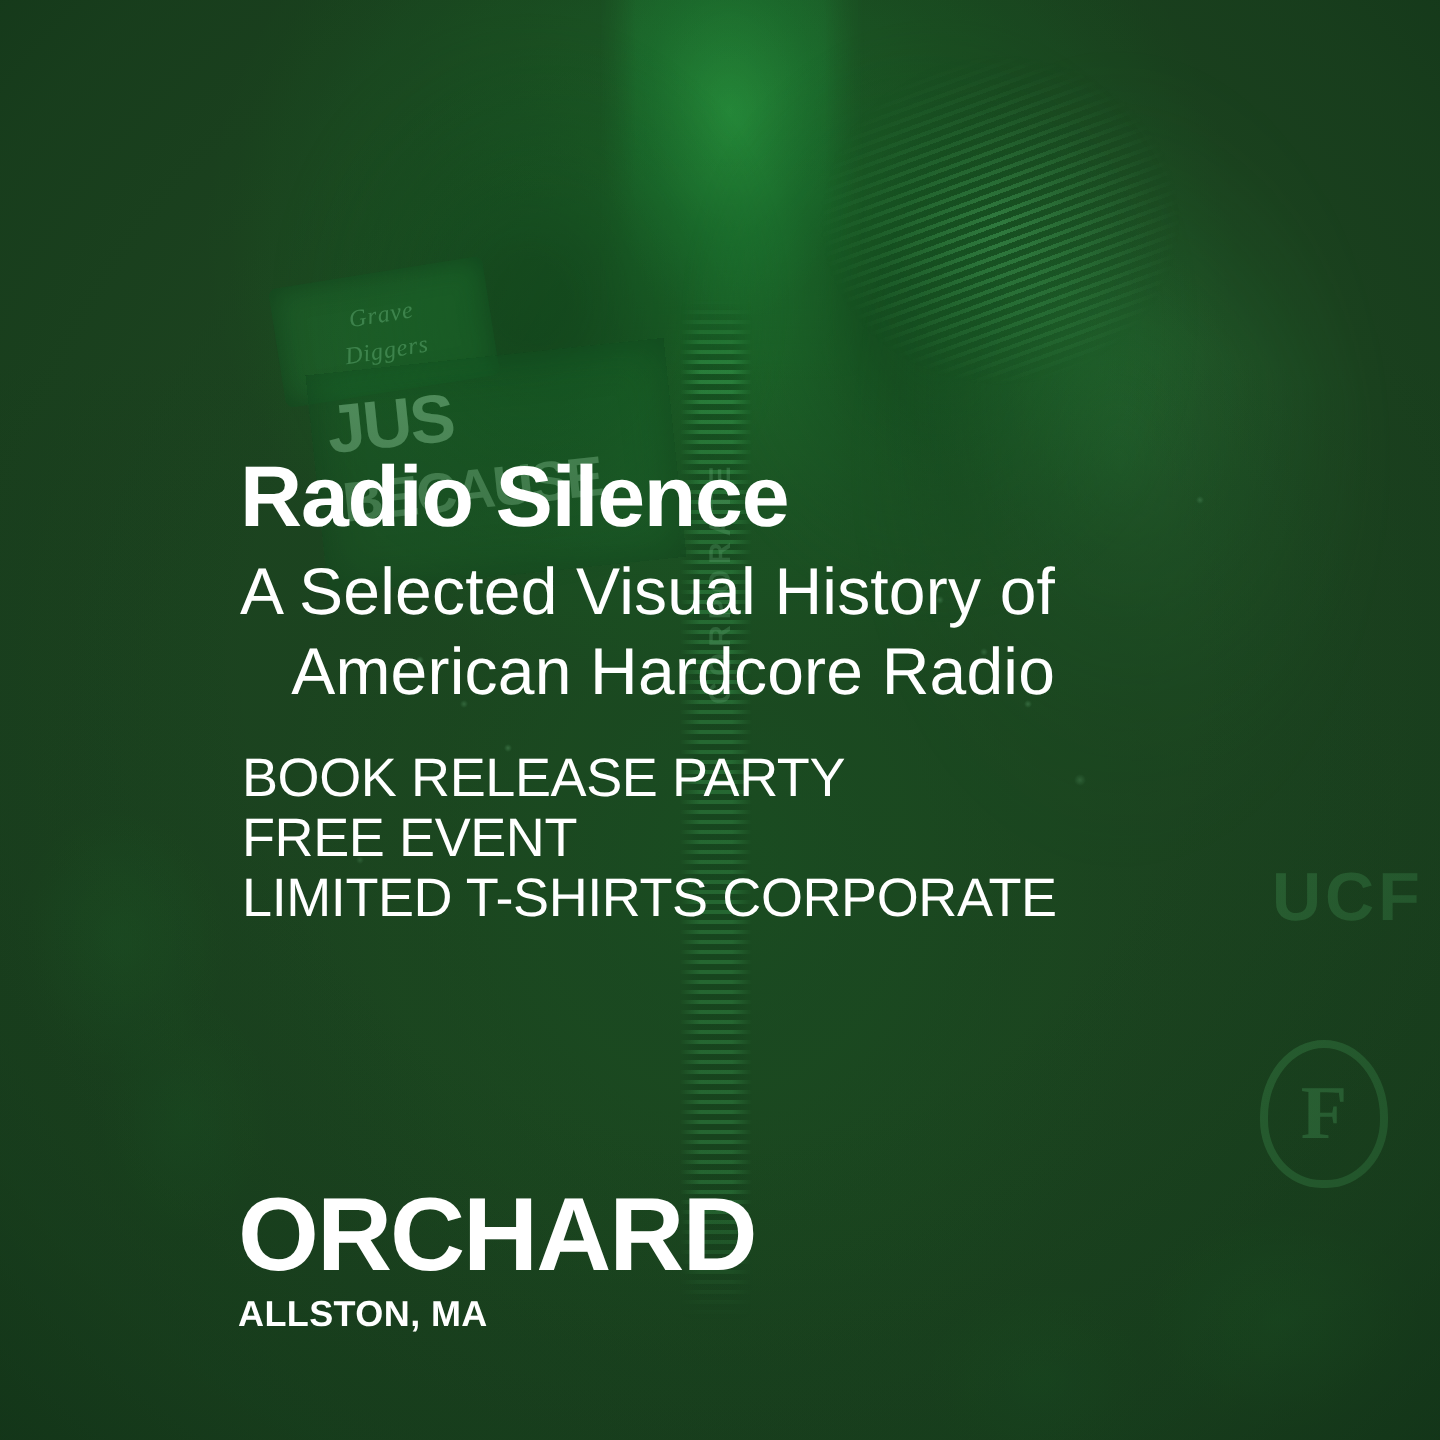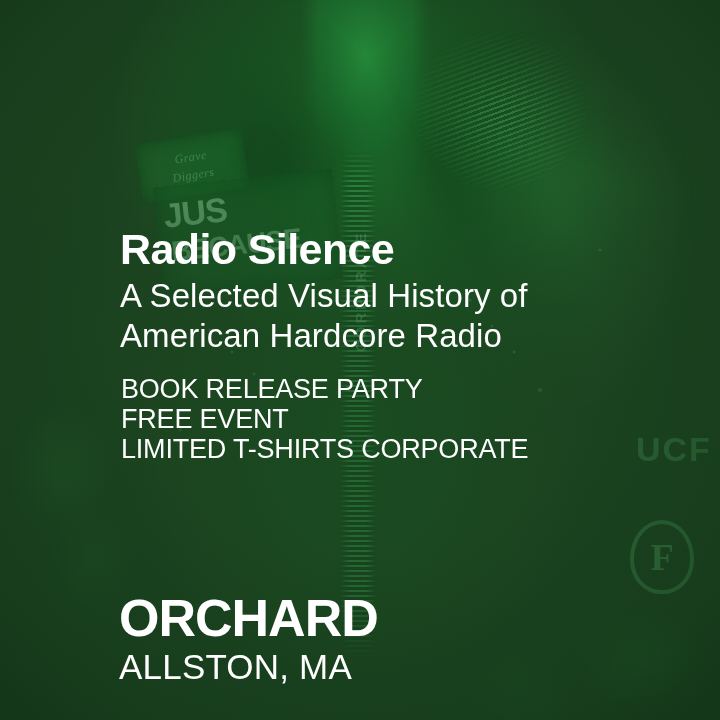--- a/index.html
+++ b/index.html
@@ -250,20 +250,21 @@
     letter-spacing: -0.6px;
     line-height: 1.0;
     margin: 0;
   }
   .subtitle-line {
     font-size: 33px;
     font-weight: 300;
     letter-spacing: 0.1px;
     line-height: 1.16;
     margin-top: 2px;
+    text-align: right;
   }
   .subtitle-line:first-of-type {
     margin-top: 6px;
   }
 
   #details-block {
     position: absolute;
     left: 121px;
     top: 374px;
   }
@@ -281,22 +282,22 @@
     top: 594px;
   }
   #venue-name {
     font-size: 52px;
     font-weight: bold;
     letter-spacing: -1px;
     line-height: 0.94;
     margin: 0;
   }
   #venue-location {
-    font-size: 35px;
-    font-weight: normal;
+    font-size: 18px;
+    font-weight: bold;
     letter-spacing: 0.2px;
     line-height: 1.1;
     margin-top: 5px;
   }
 </style>
 </head>
 <body>
 
 <div id="poster">
 

